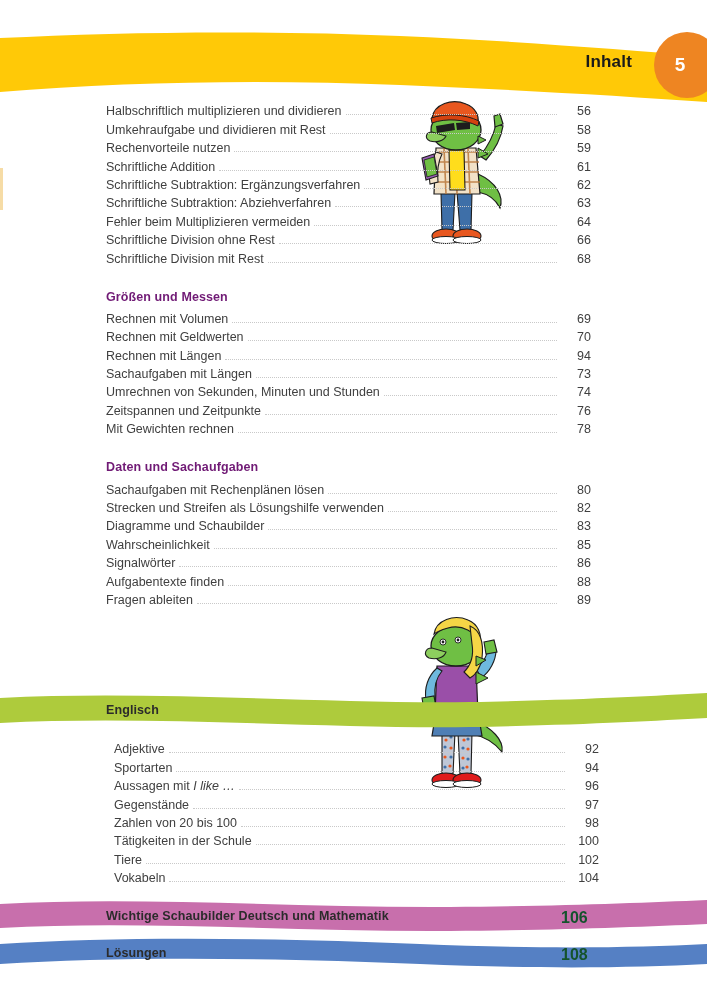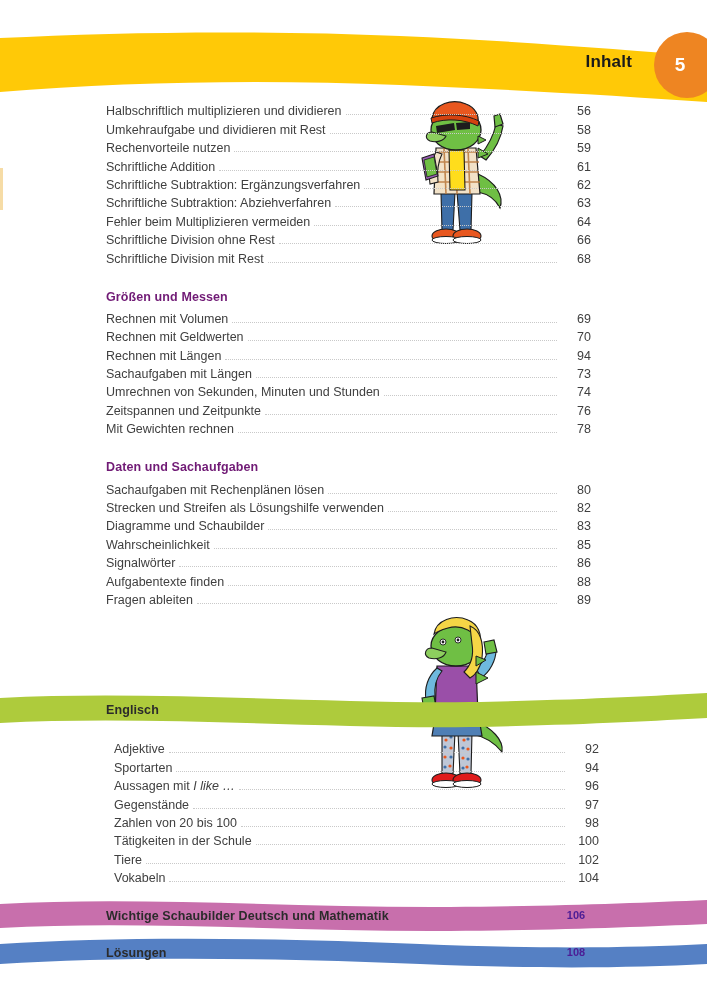--- a/index.html
+++ b/index.html
@@ -115,24 +115,24 @@
     left: 106px;
     font-size: 12.5px;
     font-weight: bold;
     color: #2b2b2b;
     letter-spacing: 0.1px;
   }
   .band-page {
     position: absolute;
     left: 561px;
     width: 30px;
-    text-align: center;
-    font-size: 11px;
+    text-align: left;
+    font-size: 16px;
     font-weight: bold;
-    color: #4c1d95;
+    color: #14532d;
   }
 
   .band-englisch  { top: 690px;  height: 40px; }
   .band-fach      { top: 898px;  height: 38px; }
   .band-loesungen { top: 934px;  height: 38px; }
 </style>
 </head>
 <body>
 
 <div class="header-band">

